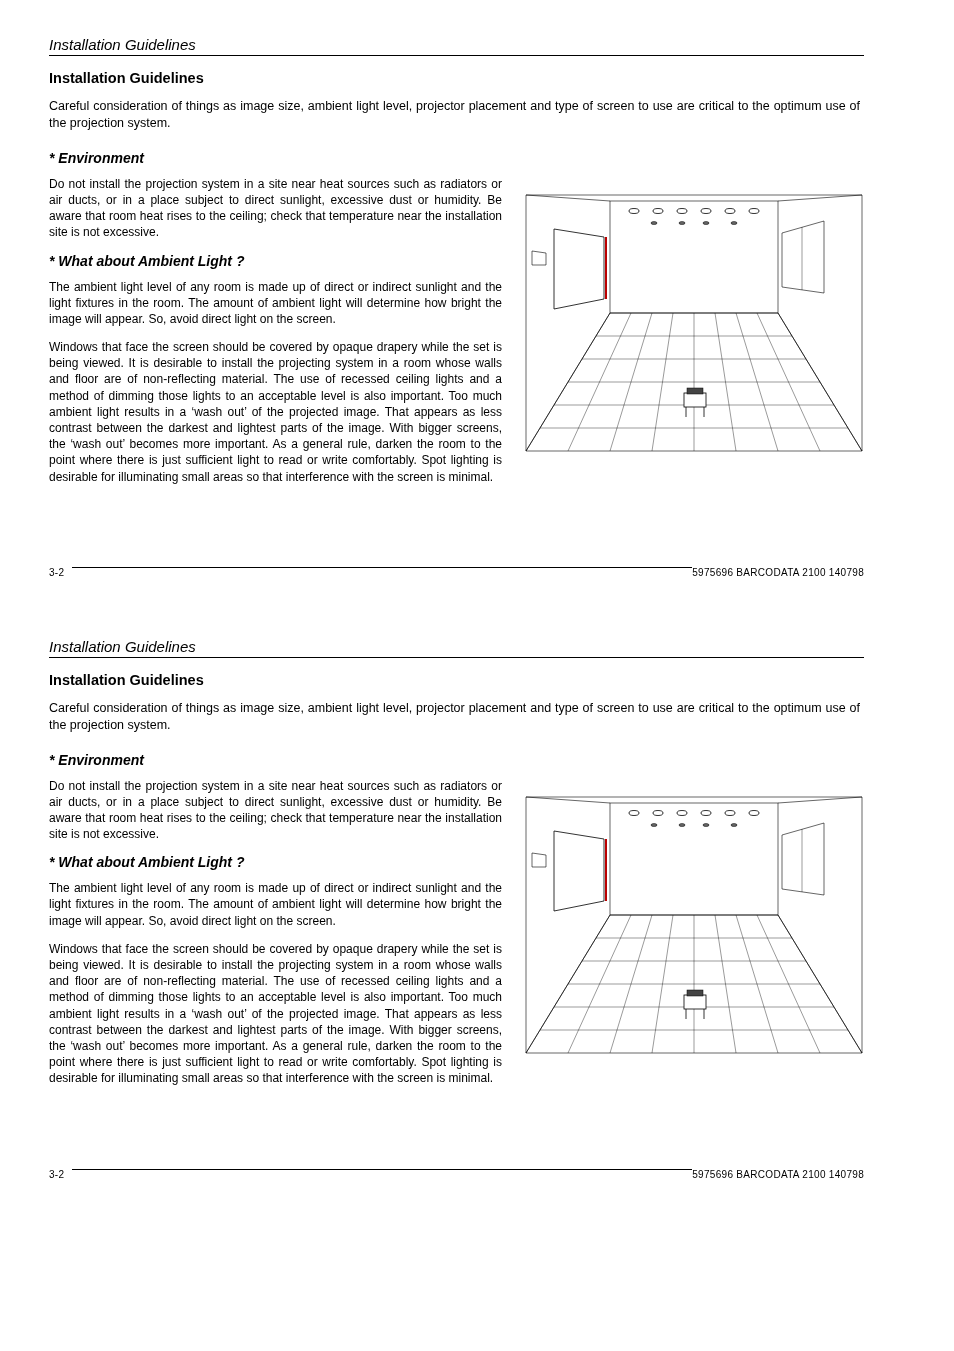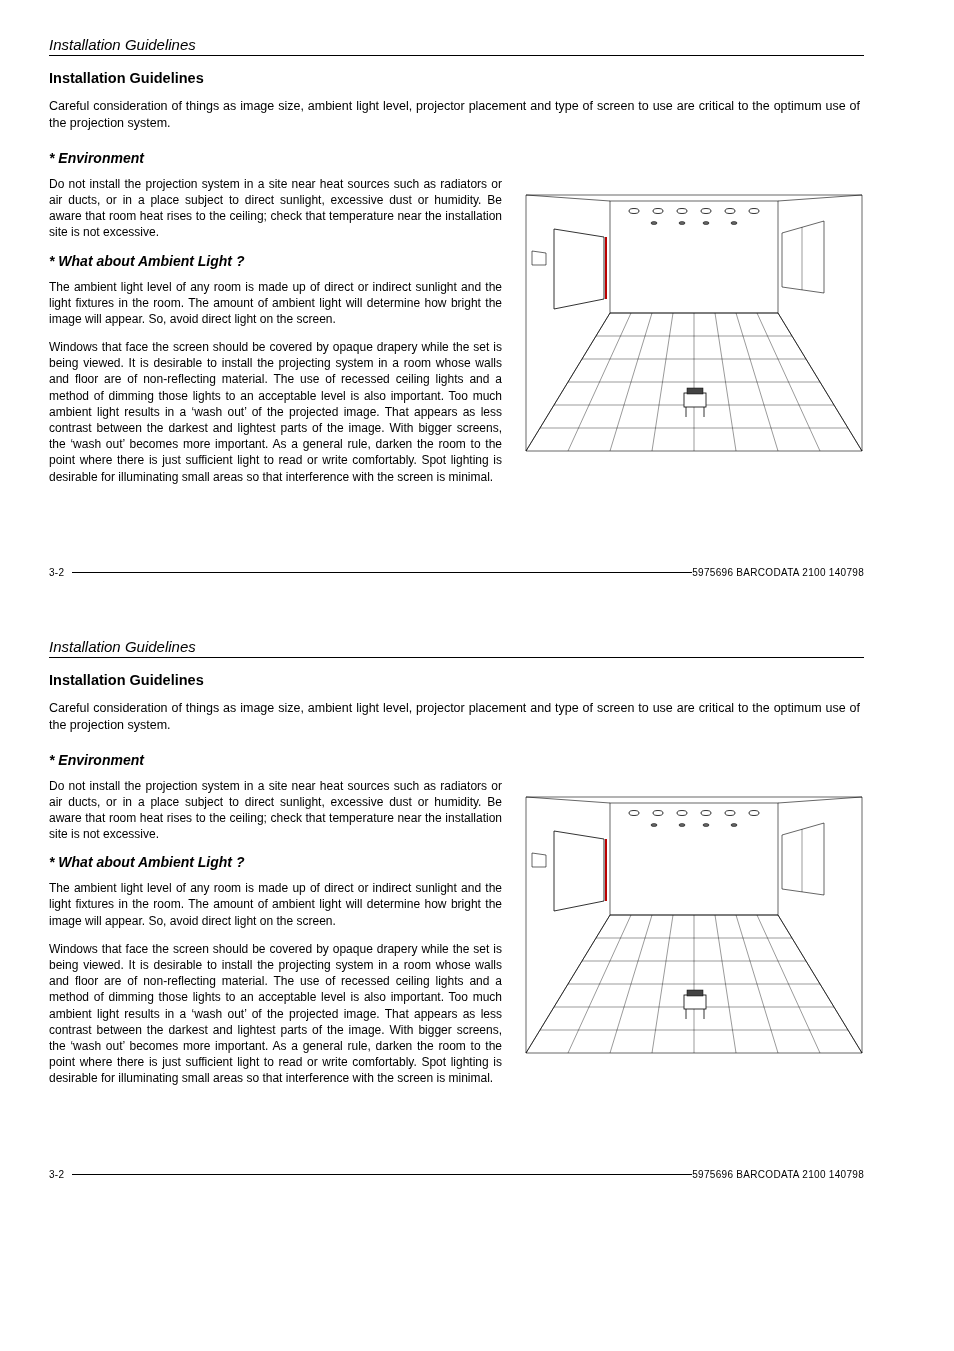--- a/index.html
+++ b/index.html
@@ -54,21 +54,21 @@
     }
     .para {
       font-size: 12px;
       line-height: 1.35;
       text-align: justify;
       margin: 0 0 12px 0;
     }
     .footer {
       margin-top: 70px;
       display: flex;
-      align-items: center;
+      align-items: flex-start;
       font-size: 10px;
       letter-spacing: 0.3px;
     }
     .footer .pg {
       margin-right: 8px;
     }
     .footer .rule {
       flex: 1 1 auto;
       border-top: 1px solid #000;
       height: 0;

